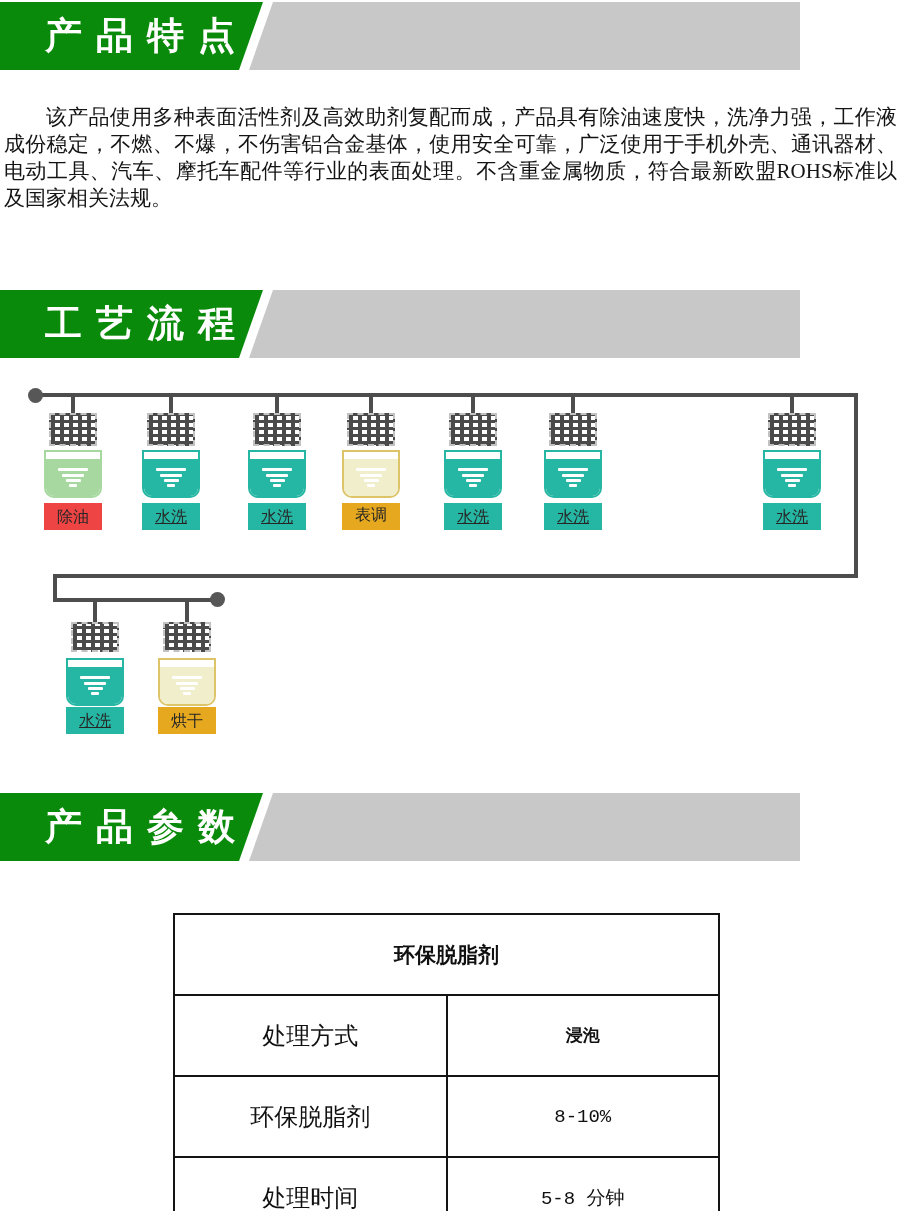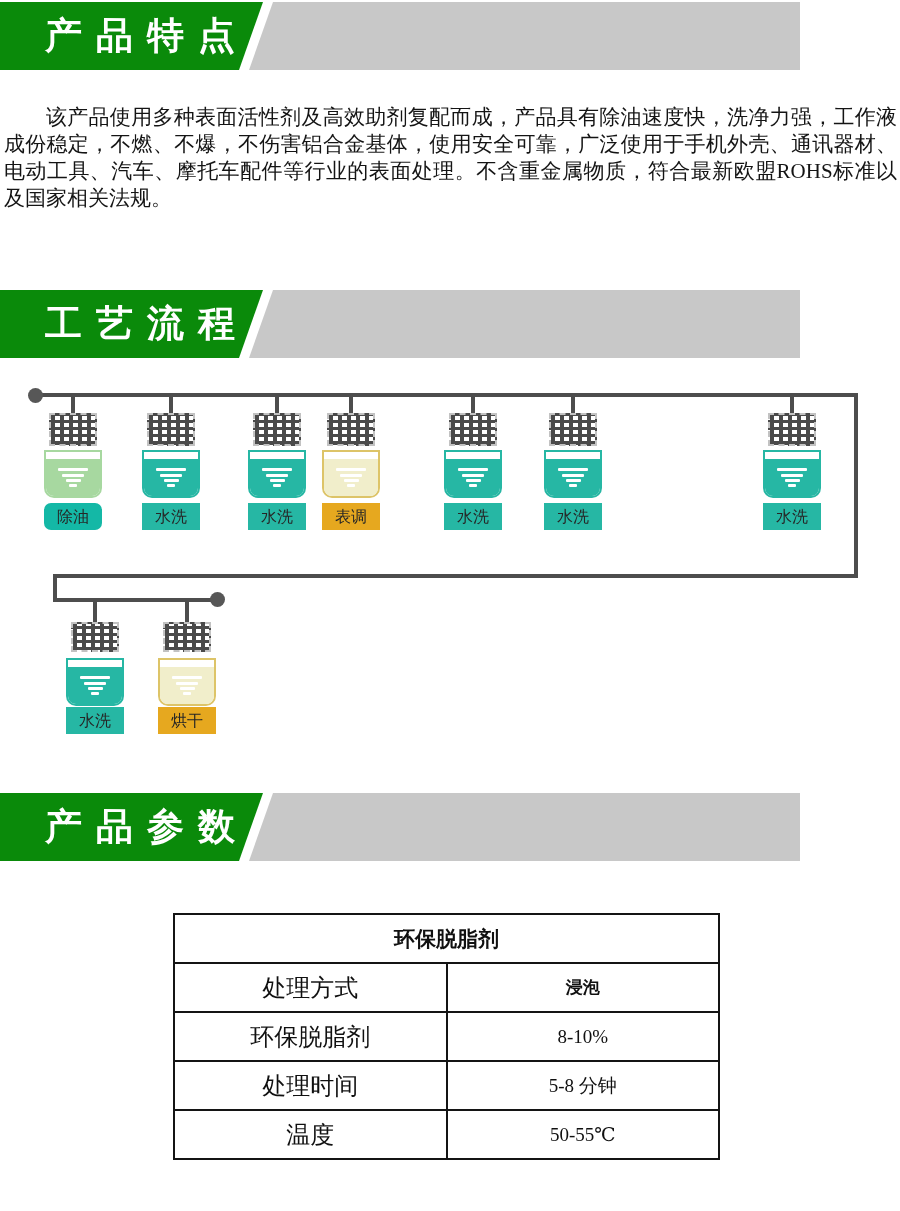--- a/index.html
+++ b/index.html
@@ -47,34 +47,34 @@
   .t-green{border-color:#a7d8a0;} .t-green .liquid{background:#a7d8a0;}
   .t-gold{border-color:#ddc468;}  .t-gold  .liquid{background:#f1eecb;}
   .water{display:flex;flex-direction:column;align-items:center;margin-top:9px;}
   .water i{display:block;height:3px;background:#ffffff;border-radius:1px;margin-top:2px;}
   .water i:nth-child(1){width:30px;margin-top:0;}
   .water i:nth-child(2){width:22px;margin-top:3px;}
   .water i:nth-child(3){width:15px;}
   .water i:nth-child(4){width:8px;}
   .slabel{position:absolute;left:0;width:58px;height:27px;line-height:27px;
           text-align:center;font-size:16px;color:#262626;}
-  .l-teal{background:#26b7a4;} .l-green{background:#14b8a6;border-radius:7px;} .l-gold{background:#e6a81f;}
+  .l-teal{background:#26b7a4;text-decoration:underline;} .l-green{background:#ef4444;} .l-gold{background:#e6a81f;}
 
   .u-r1 .basket{top:20px;}
   .u-r1 .tank{top:57px;}
   .u-r1 .slabel{top:110px;}
   .u-r2 .rod{height:26px;}
   .u-r2 .basket{top:24px;height:30px;}
   .u-r2 .tank{top:60px;}
   .u-r2 .slabel{top:109px;}
 
   
   .params{position:absolute;left:173px;top:913px;width:547px;
           border-collapse:collapse;table-layout:fixed;color:#101010;}
-  .params th,.params td{border:2px solid #141414;height:47px;padding:0;}
+  .params th,.params td{border:2px solid #141414;height:47px;padding:16px;font-family:Liberation Mono, monospace;}
   .params th{font-size:21px;font-weight:bold;text-align:center;}
   .pname{width:265px;text-align:center;padding-right:30px;font-size:24px;}
   .pvalue{text-align:center;padding-right:108px;font-size:19px;}
   .v-bold{font-weight:bold;font-size:17px;}
 </style>
 </head>
 <body>
 
 <div class="page">
 
@@ -142,21 +142,21 @@
               <i></i>
               <i></i>
               <i></i>
               <i></i>
             </div>
         </div>
       </div>
       <div class="slabel l-teal">水洗</div>
     </div>
 
-    <div class="unit u-r1" style="left:322px;top:13px;">
+    <div class="unit u-r1" style="left:342px;top:13px;font-family:Liberation Mono, monospace;">
       <div class="rod"></div>
       <div class="basket"></div>
       <div class="tank t-gold">
         <div class="liquid">
           <div class="water">
               <i></i>
               <i></i>
               <i></i>
               <i></i>
             </div>

